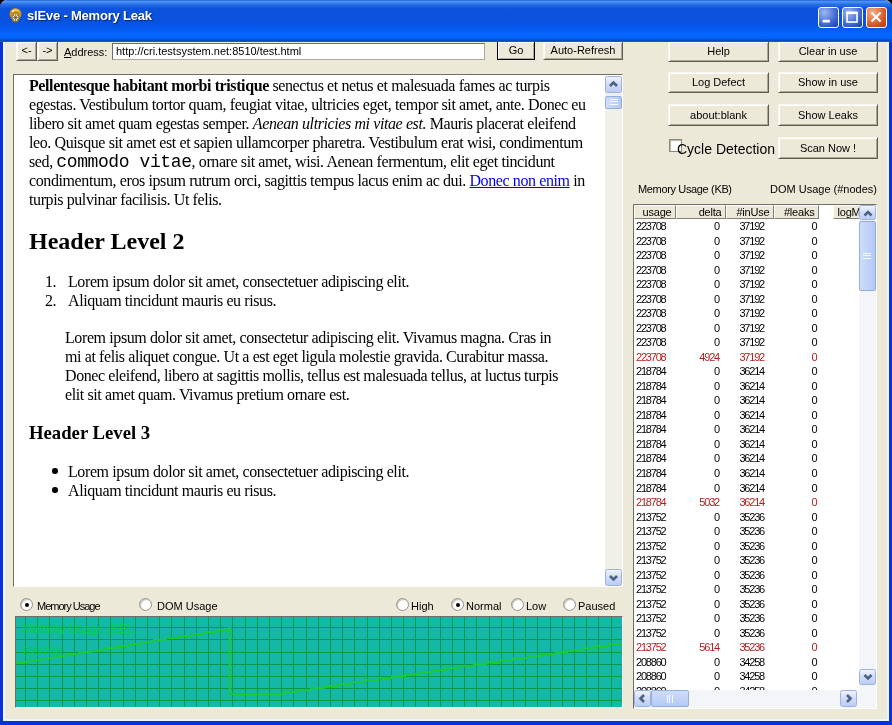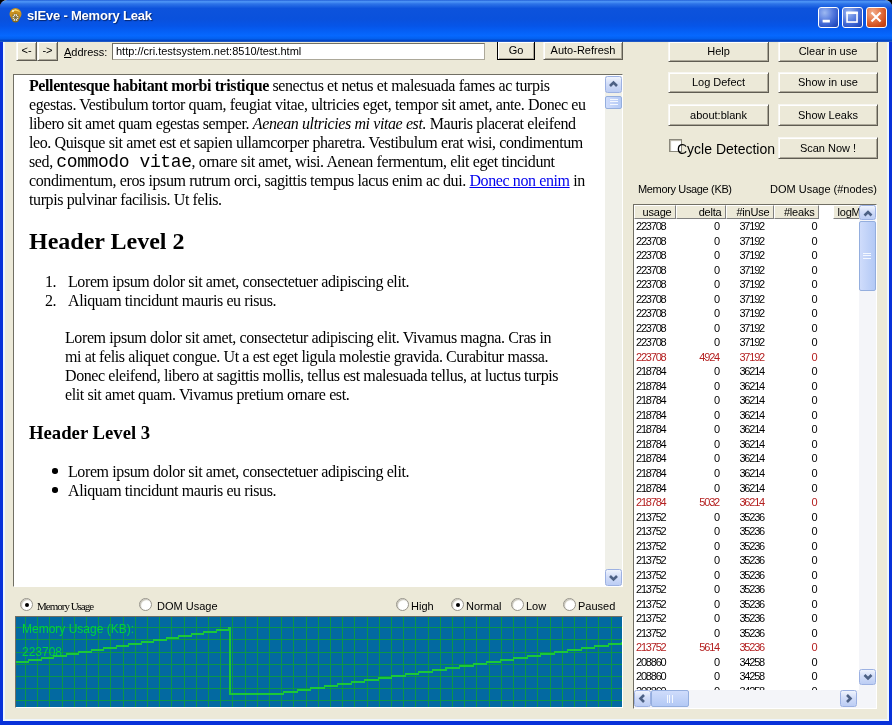--- a/index.html
+++ b/index.html
@@ -61,21 +61,21 @@
 .sthumb::after { content:""; position:absolute; left:3.5px; right:3.5px; top:50%; margin-top:-3.5px; height:7px; background:repeating-linear-gradient(180deg,#f4f8ff 0 1px,rgba(0,0,0,0) 1px 2.3px); }
 .sthumbh { position:absolute; background:linear-gradient(180deg,#cfdcfb,#b3c9f5); border:1px solid #94aede; border-radius:2px; }
 .sthumbh::after { content:""; position:absolute; top:3.5px; bottom:3.5px; left:50%; margin-left:-3.5px; width:7px; background:repeating-linear-gradient(90deg,#f4f8ff 0 1px,rgba(0,0,0,0) 1px 2.3px); }
 
 
 .radio { position:absolute; width:13px; height:13px; border-radius:50%; background:#fff; border:1px solid #97948a; box-shadow: inset 1px 1px 1px #c4c1b4; }
 .radio.sel::after { content:""; position:absolute; left:3.5px; top:3.5px; width:4.5px; height:4.5px; background:#000; border-radius:50%; }
 .rlabel { position:absolute; font-size:11px; color:#000; }
 
 
-#graph { position:absolute; left:15px; top:616px; width:608px; height:92px; border:1px solid; border-color:#716f64 #fff #fff #716f64; background:#0369a1; }
+#graph { position:absolute; left:15px; top:616px; width:608px; height:92px; border:1px solid; border-color:#716f64 #fff #fff #716f64; background:#14b8a6; }
 
 
 #rpanel-label1 { position:absolute; left:638px; top:183px; font-size:11px; letter-spacing:-0.35px; }
 #rpanel-label2 { position:absolute; left:770px; top:183px; font-size:11px; }
 .cb { position:absolute; left:669px; top:139px; width:13px; height:13px; background:#fff; border:1px solid #8a887c; box-shadow: inset 1px 1px 1px #b8b5a8; }
 #cbl { position:absolute; left:677px; top:141px; font-size:14px; }
 
 
 #grid { position:absolute; left:633px; top:204px; width:244px; height:505px; border:1px solid; border-color:#716f64 #fff #fff #716f64; background:#fff; overflow:hidden; }
 #ghead { position:absolute; left:0; top:0; height:14px; width:242px; }
@@ -153,21 +153,21 @@
     <div class="sbtn" style="left:591px; top:1px;"><svg width="15" height="15">
           <path d="M4 9 L7.5 5.5 L11 9" stroke="#4d6185" stroke-width="2.6" fill="none"></path>
         </svg></div>
     <div class="sthumb" style="left:591px; top:21px; width:17px; height:13px;"></div>
     <div class="sbtn" style="left:591px; top:494px; height:16.5px;"><svg width="15" height="15">
           <path d="M4 6 L7.5 9.5 L11 6" stroke="#4d6185" stroke-width="2.6" fill="none"></path>
         </svg></div>
   </div>
 
   <div class="radio sel" style="left:20px; top:598px;"></div>
-  <div class="rlabel" style="left:37px; top:600px; letter-spacing:-1px;font-family:Liberation Serif, serif;">Memory Usage</div>
+  <div class="rlabel" style="left:37px; top:600px; letter-spacing:-1px;">Memory Usage</div>
   <div class="radio" style="left:139px; top:598px;"></div>
   <div class="rlabel" style="left:157px; top:600px;">DOM Usage</div>
   <div class="radio" style="left:396px; top:598px;"></div>
   <div class="rlabel" style="left:411px; top:600px;">High</div>
   <div class="radio sel" style="left:451px; top:598px;"></div>
   <div class="rlabel" style="left:466px; top:600px;">Normal</div>
   <div class="radio" style="left:511px; top:598px;"></div>
   <div class="rlabel" style="left:526px; top:600px;">Low</div>
   <div class="radio" style="left:563px; top:598px;"></div>
   <div class="rlabel" style="left:578px; top:600px;">Paused</div>

